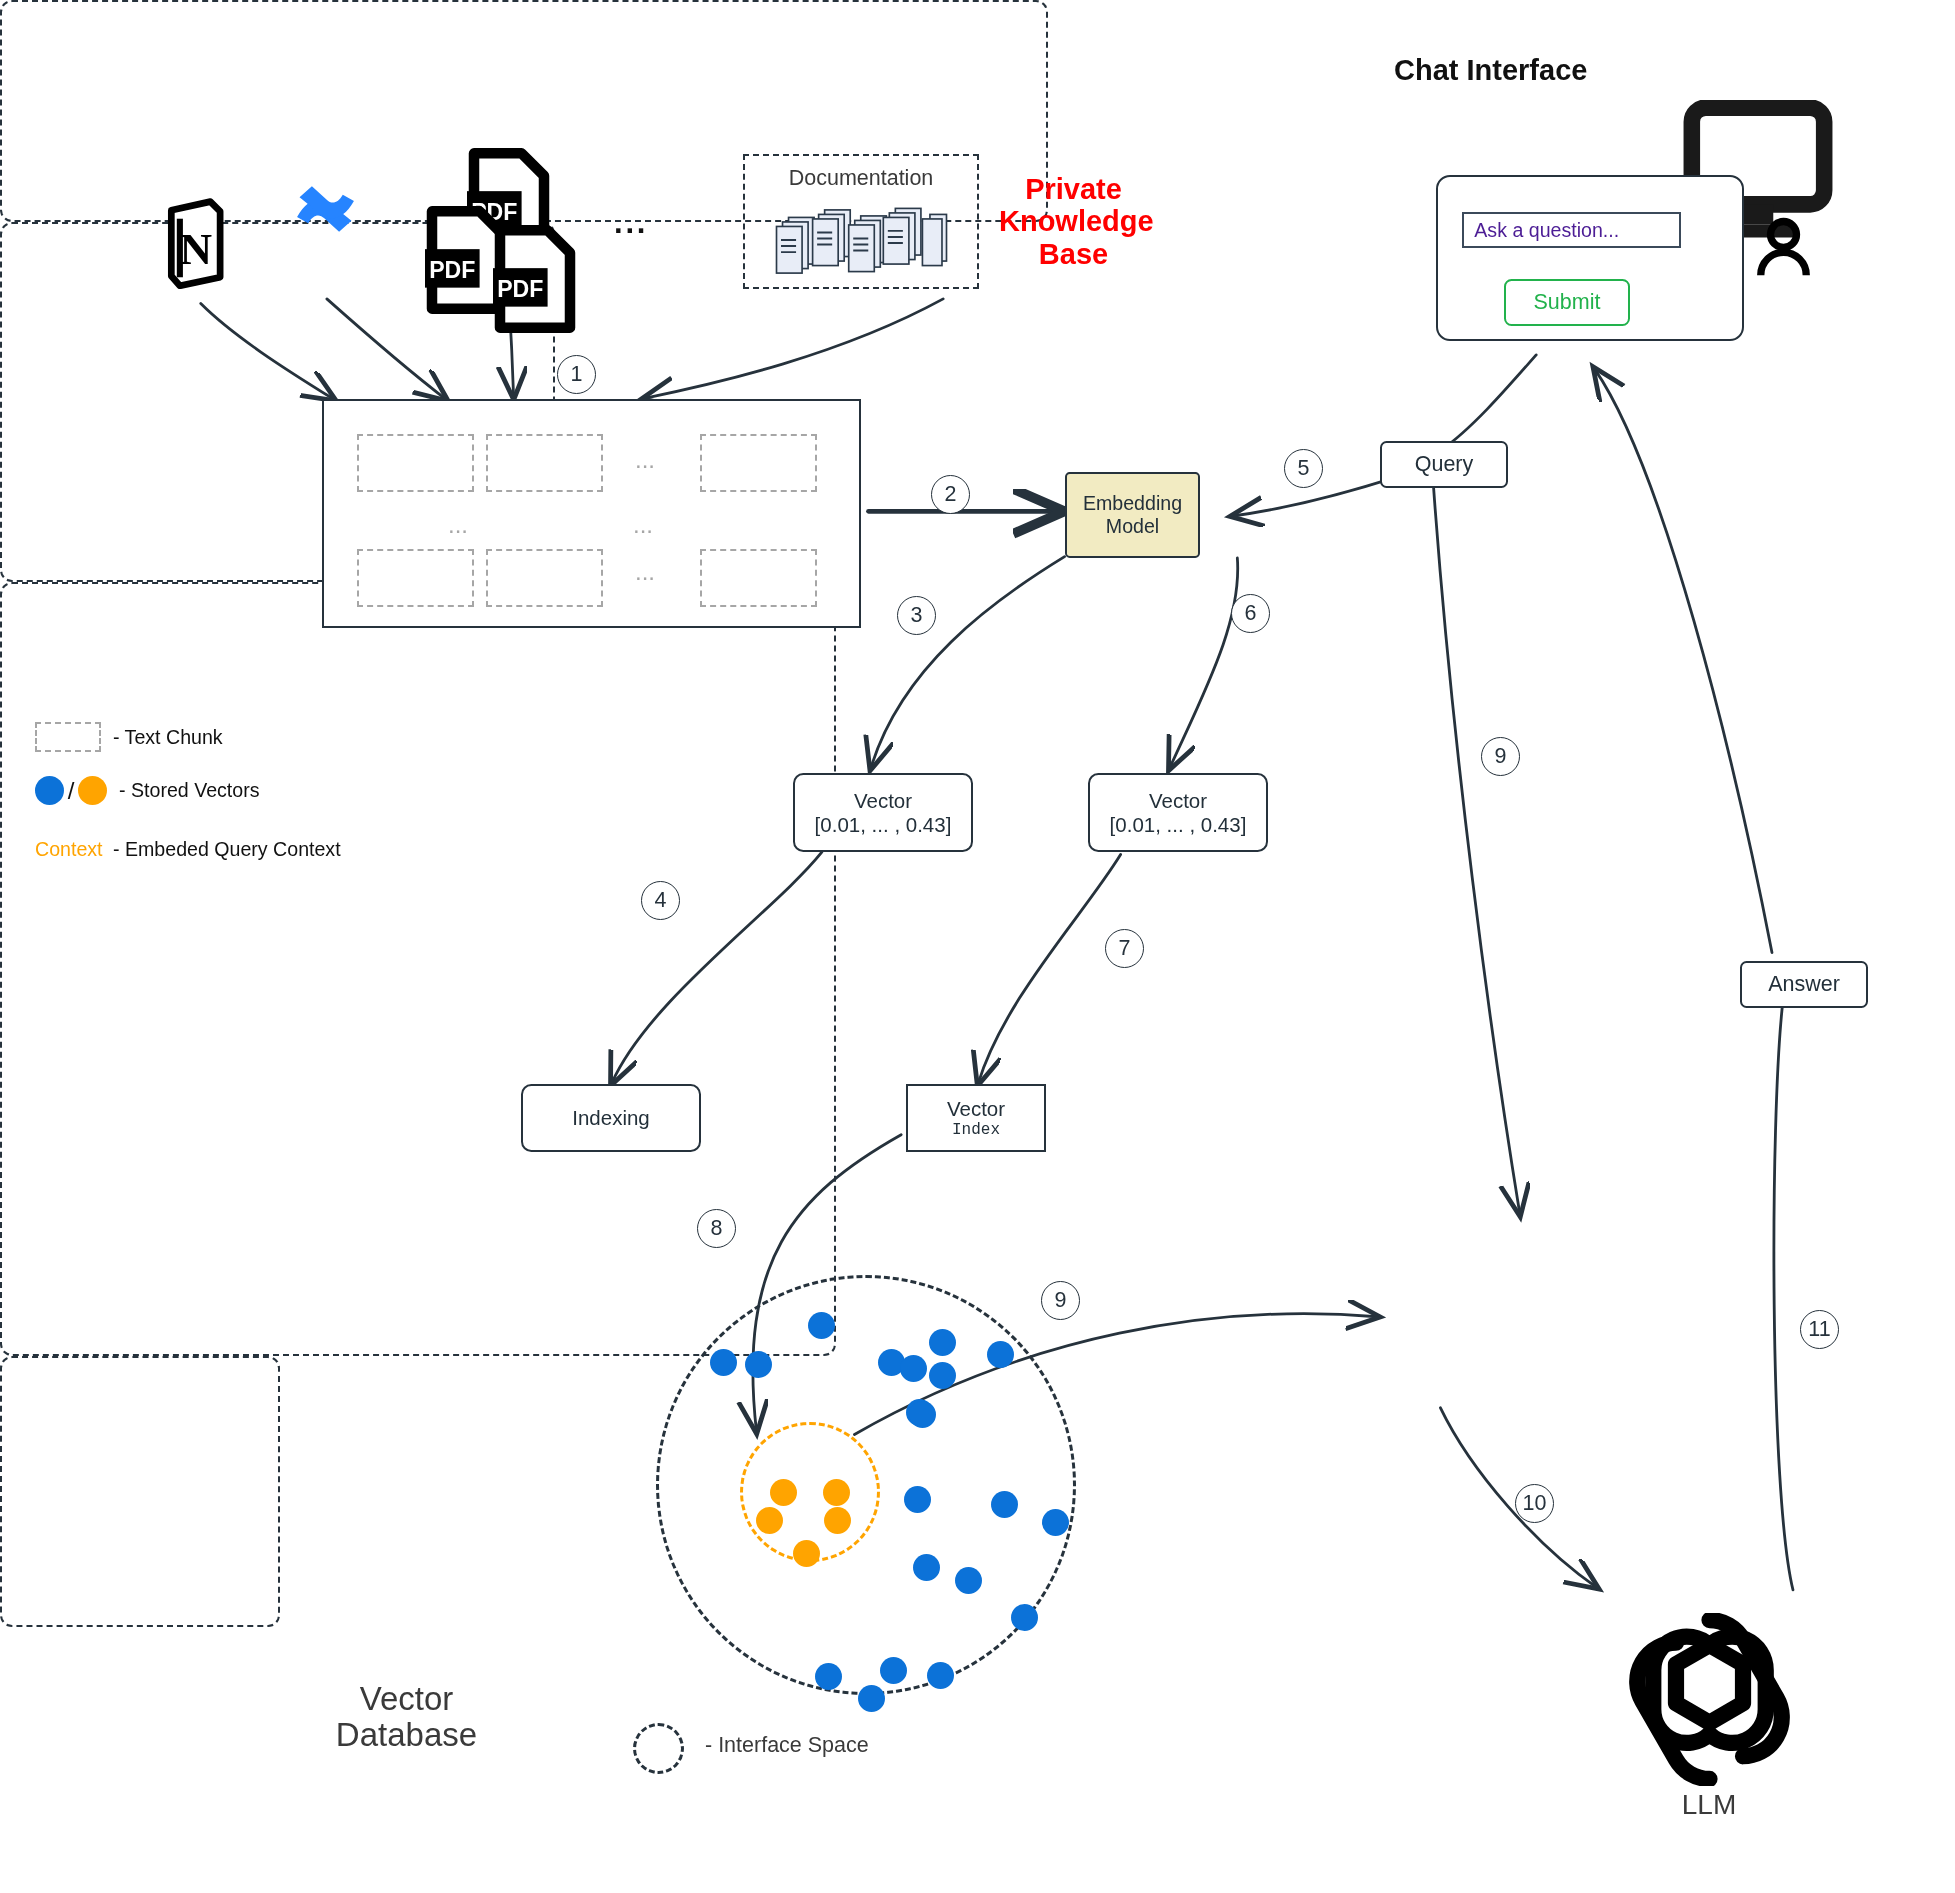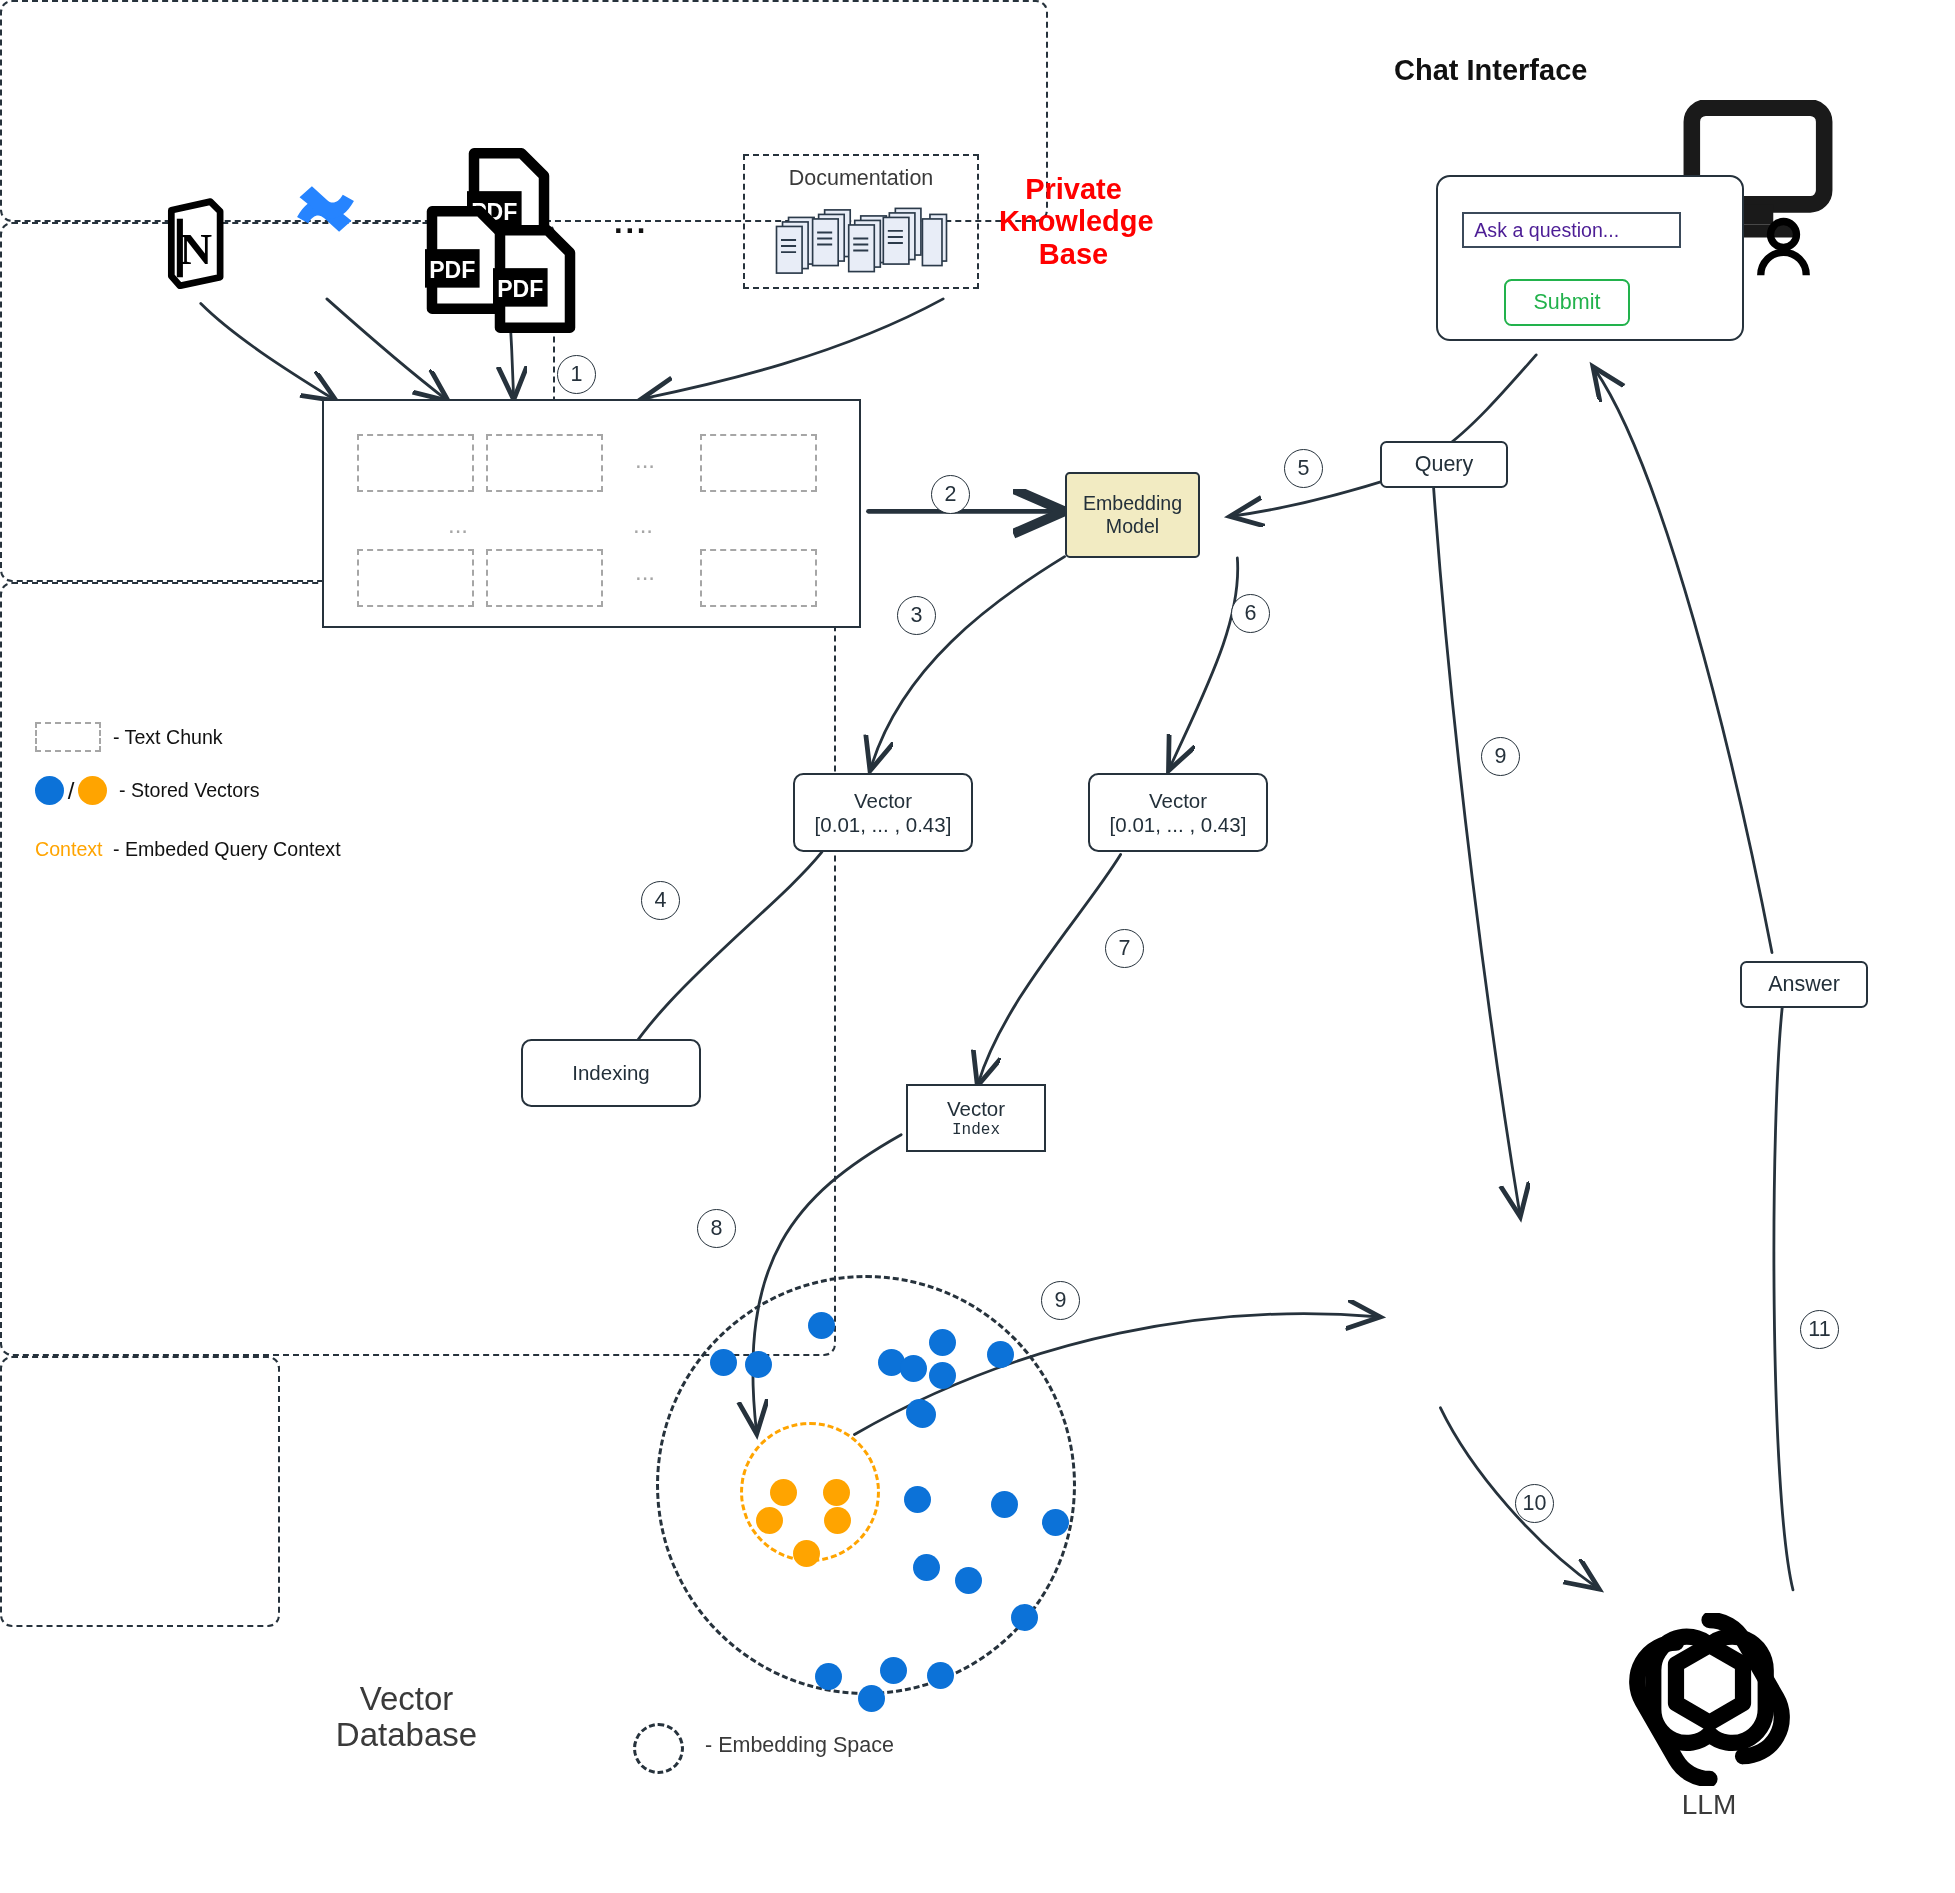--- a/index.html
+++ b/index.html
@@ -242,21 +242,21 @@
     <div style="font-size:20.5px;">Vector</div>
     <div style="font-size:20.5px;">[0.01, ... , 0.43]</div>
   </div>
   <div class="box round-rect" style="left:1076px; top:773px; width:180px; height:79px;">
     <div style="font-size:20.5px;">Vector</div>
     <div style="font-size:20.5px;">[0.01, ... , 0.43]</div>
   </div>
 
   <div class="dashed-group" style="left:290px; top:1040px; width:836px; height:774px;"></div>
 
-  <div class="box round-rect" style="left:509px; top:1039px; width:180px; height:68px;">
+  <div class="box round-rect" style="left:509px; top:1084px; width:180px; height:68px;">
     <span style="font-size:20.5px;">Indexing</span>
   </div>
   <div class="box solid-rect" style="left:906px; top:1084px; width:140px; height:68px;">
     <div style="font-size:20.5px;">Vector</div>
     <div style="font-size:16px;font-family:Liberation Mono, monospace;">Index</div>
   </div>
 
 
   <div style="position:absolute; left:656px; top:1275px; width:420px; height:420px;
               border:3.7px dashed #26323c; border-radius:50%;"></div>
@@ -291,21 +291,21 @@
   <div class="dot orange" style="left:824px;top:1507px;width:27px;height:27px;"></div>
   <div class="dot orange" style="left:793px;top:1540px;width:27px;height:27px;"></div>
 
   <div class="vdb-title" style="position:absolute; left:327px; top:1681px; width:159px;">
     <div>Vector</div>
     <div>Database</div>
   </div>
 
   <div style="position:absolute; left:633px; top:1723px; width:51px; height:51px;
               border:3.3px dashed #26323c; border-radius:50%;"></div>
-  <div class="lbl" style="left:705px; top:1733px; font-size:21.5px; color:#3a3a3a;">- Embedding Space</div>
+  <div class="lbl" style="left:705px; top:1733px; font-size:21.5px; color:#3a3a3a;">- Interface Space</div>
 
 
   <div class="dashed-group" style="left:1569px; top:1585px; width:280px; height:271px;"></div>
   <svg class="lbl" style="left:1623px; top:1613px; width:173px; height:173px;" viewBox="0 0 320 320">
     <g fill="none" stroke="#000" stroke-width="30" stroke-linejoin="round" stroke-linecap="round">
       <path d="M160,60 a62,62 0 0 0 -104,46 l0,72 a62,62 0 0 0 104,46"></path>
       <path d="M160,60 a62,62 0 0 1 104,46 l0,72 a62,62 0 0 1 -104,46"></path>
       <path d="M98,95 l62,-36 62,36 0,72 -62,36 -62,-36 Z"></path>
       <path d="M160,13 a72,72 0 0 1 62,36 l62,108 a72,72 0 0 1 -62,108"></path>
       <path d="M160,307 a72,72 0 0 1 -62,-36 l-62,-108 a72,72 0 0 1 62,-108"></path>

